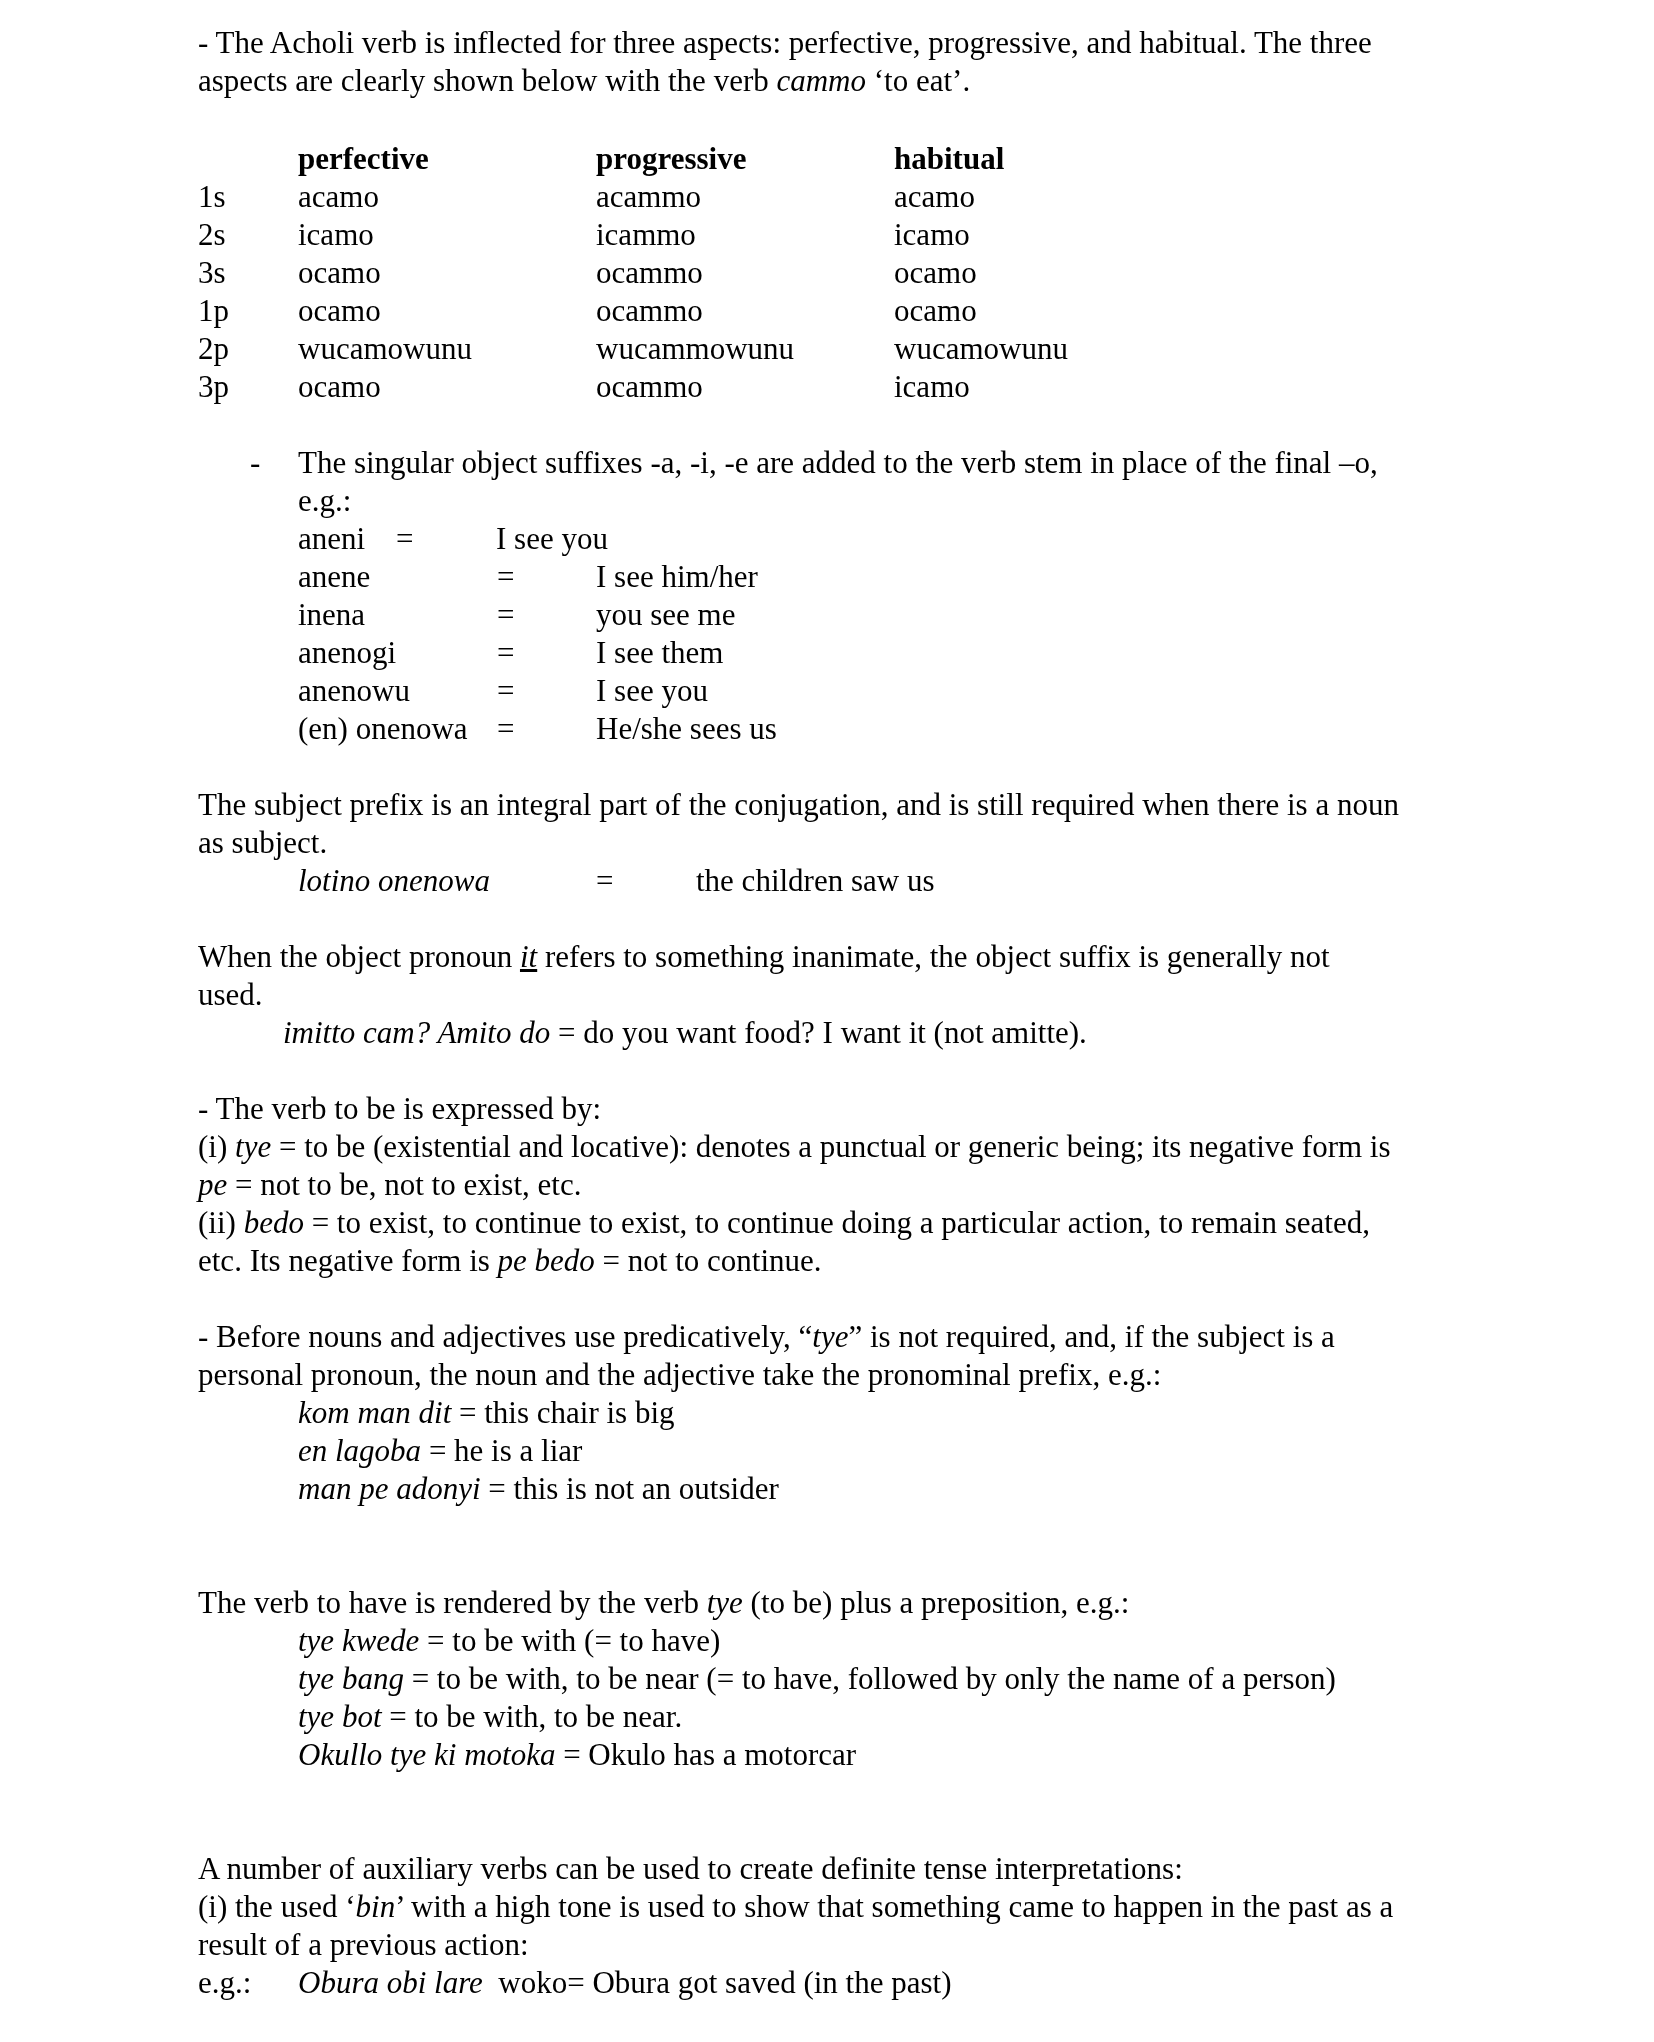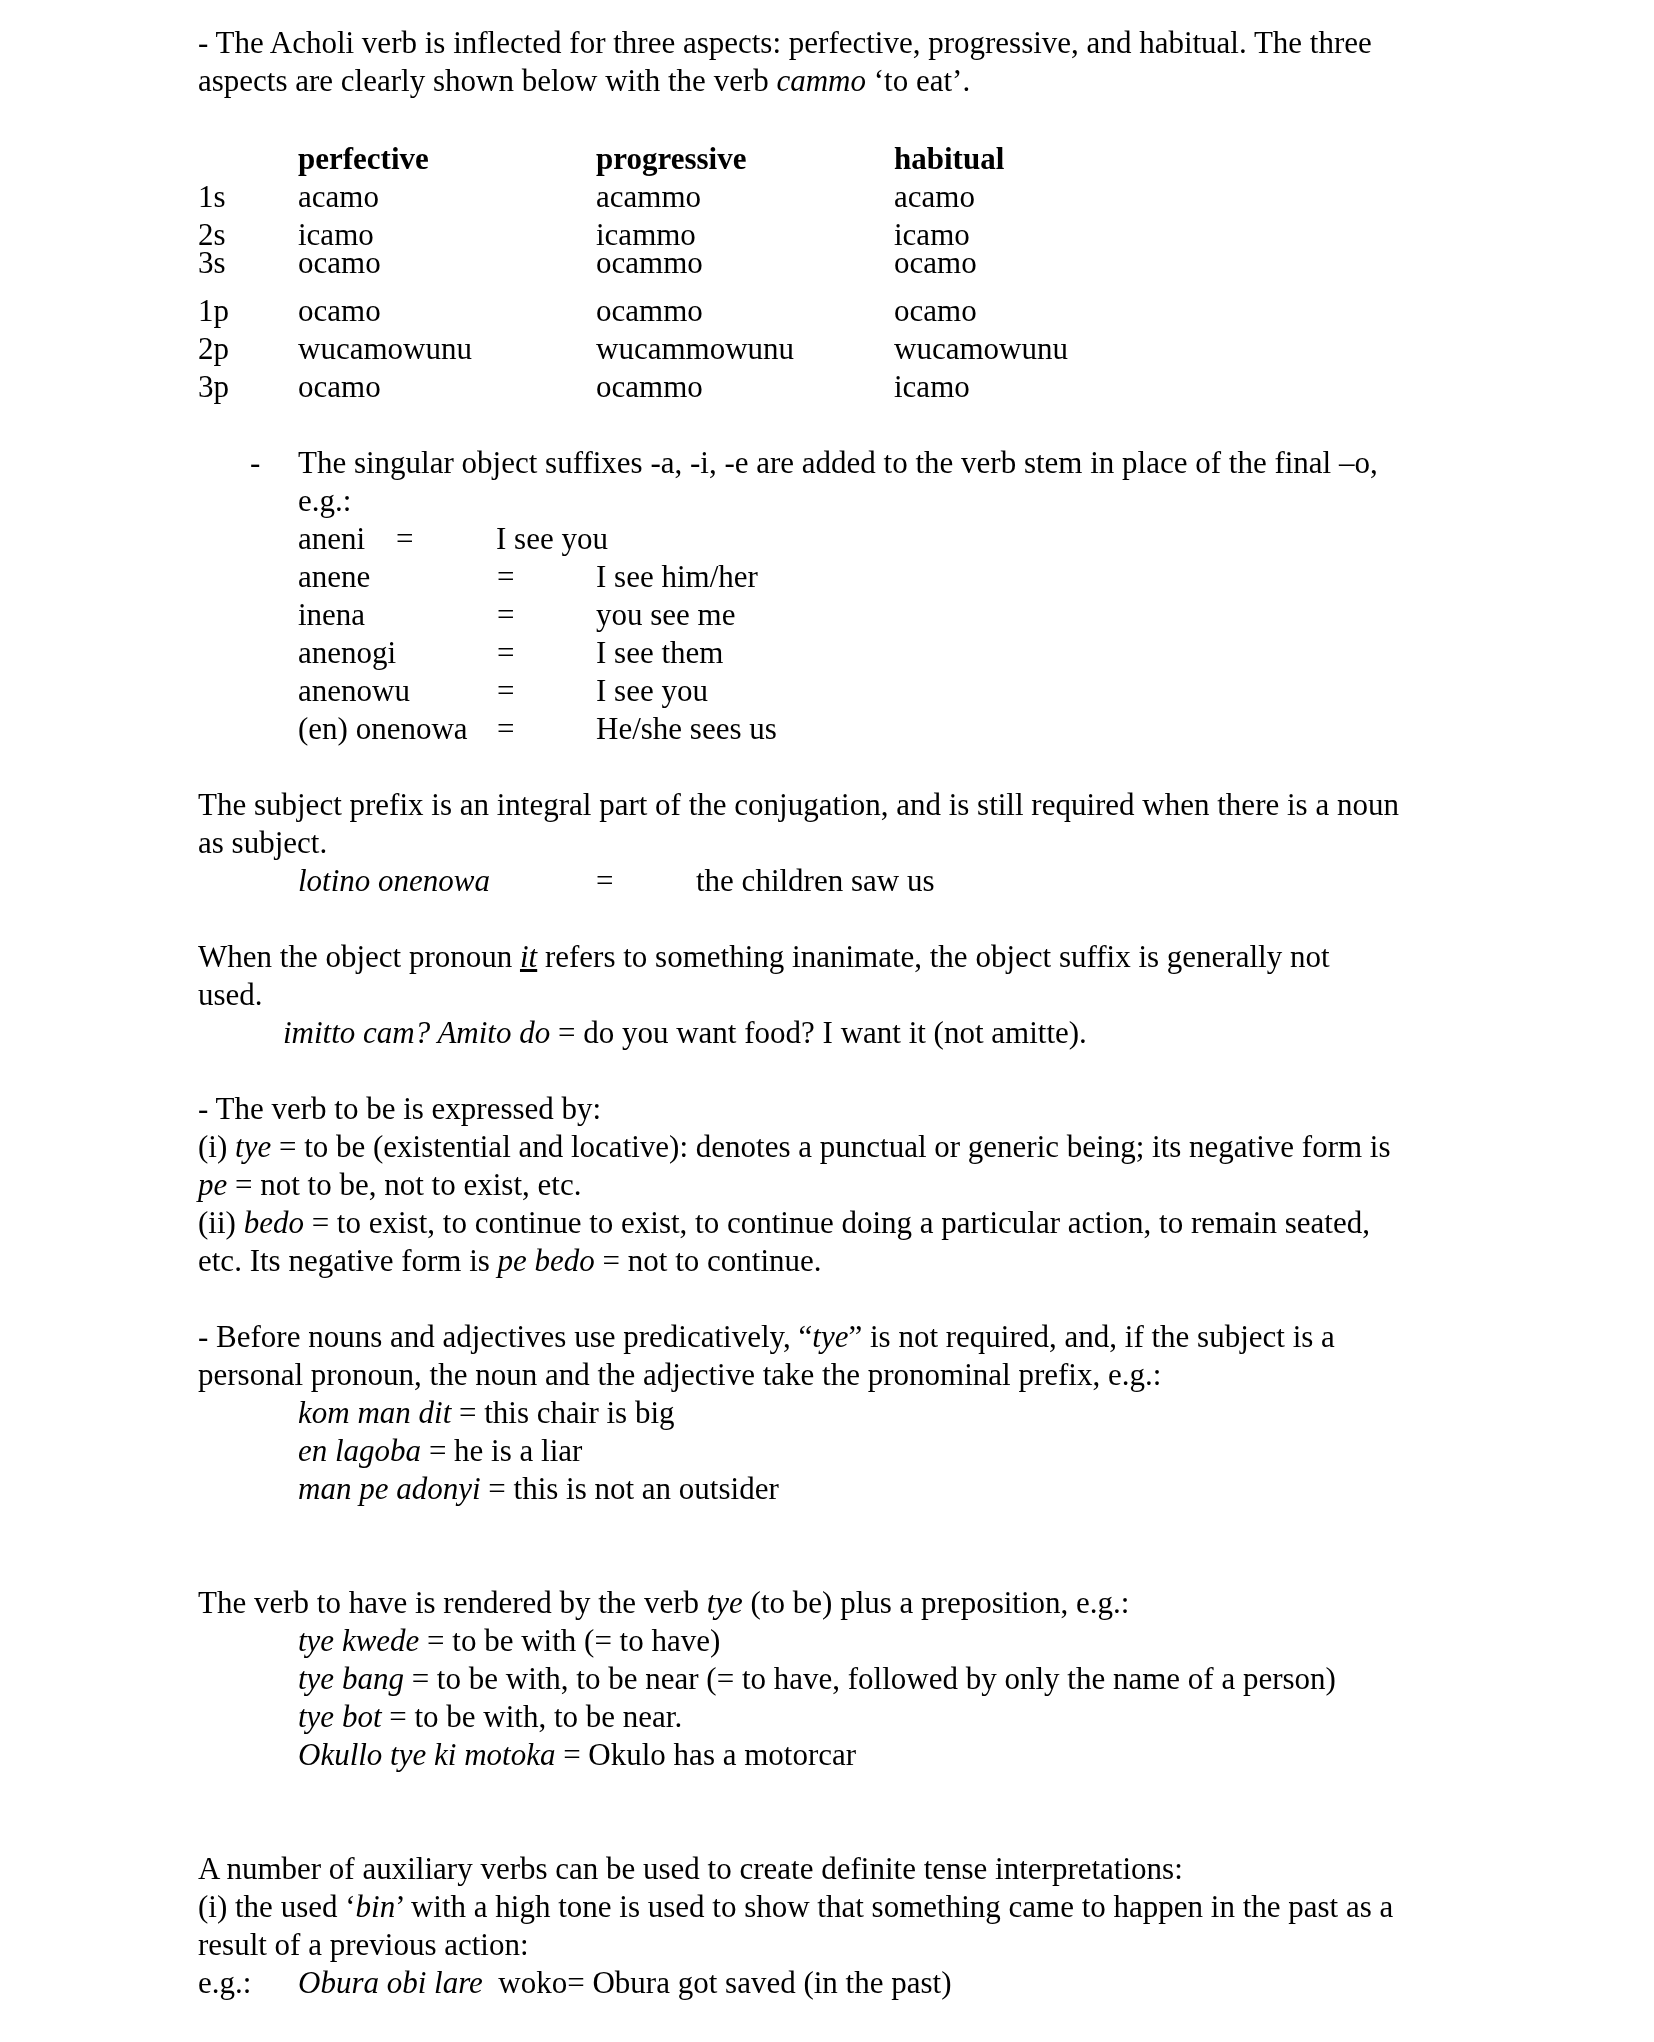--- a/index.html
+++ b/index.html
@@ -39,21 +39,21 @@
       <span class="cell" style="left:298px;">acamo</span>
       <span class="cell" style="left:596px;">acammo</span>
       <span class="cell" style="left:894px;">acamo</span>
     </div>
     <div class="row" style="top:216px; left:0; width:1654px;">
       <span class="cell" style="left:198px;">2s</span>
       <span class="cell" style="left:298px;">icamo</span>
       <span class="cell" style="left:596px;">icammo</span>
       <span class="cell" style="left:894px;">icamo</span>
     </div>
-    <div class="row" style="top:244px; left:0; width:1654px;">
+    <div class="row" style="top:254px; left:0; width:1654px;">
       <span class="cell" style="left:198px;">3s</span>
       <span class="cell" style="left:298px;">ocamo</span>
       <span class="cell" style="left:596px;">ocammo</span>
       <span class="cell" style="left:894px;">ocamo</span>
     </div>
     <div class="row" style="top:292px; left:0; width:1654px;">
       <span class="cell" style="left:198px;">1p</span>
       <span class="cell" style="left:298px;">ocamo</span>
       <span class="cell" style="left:596px;">ocammo</span>
       <span class="cell" style="left:894px;">ocamo</span>

